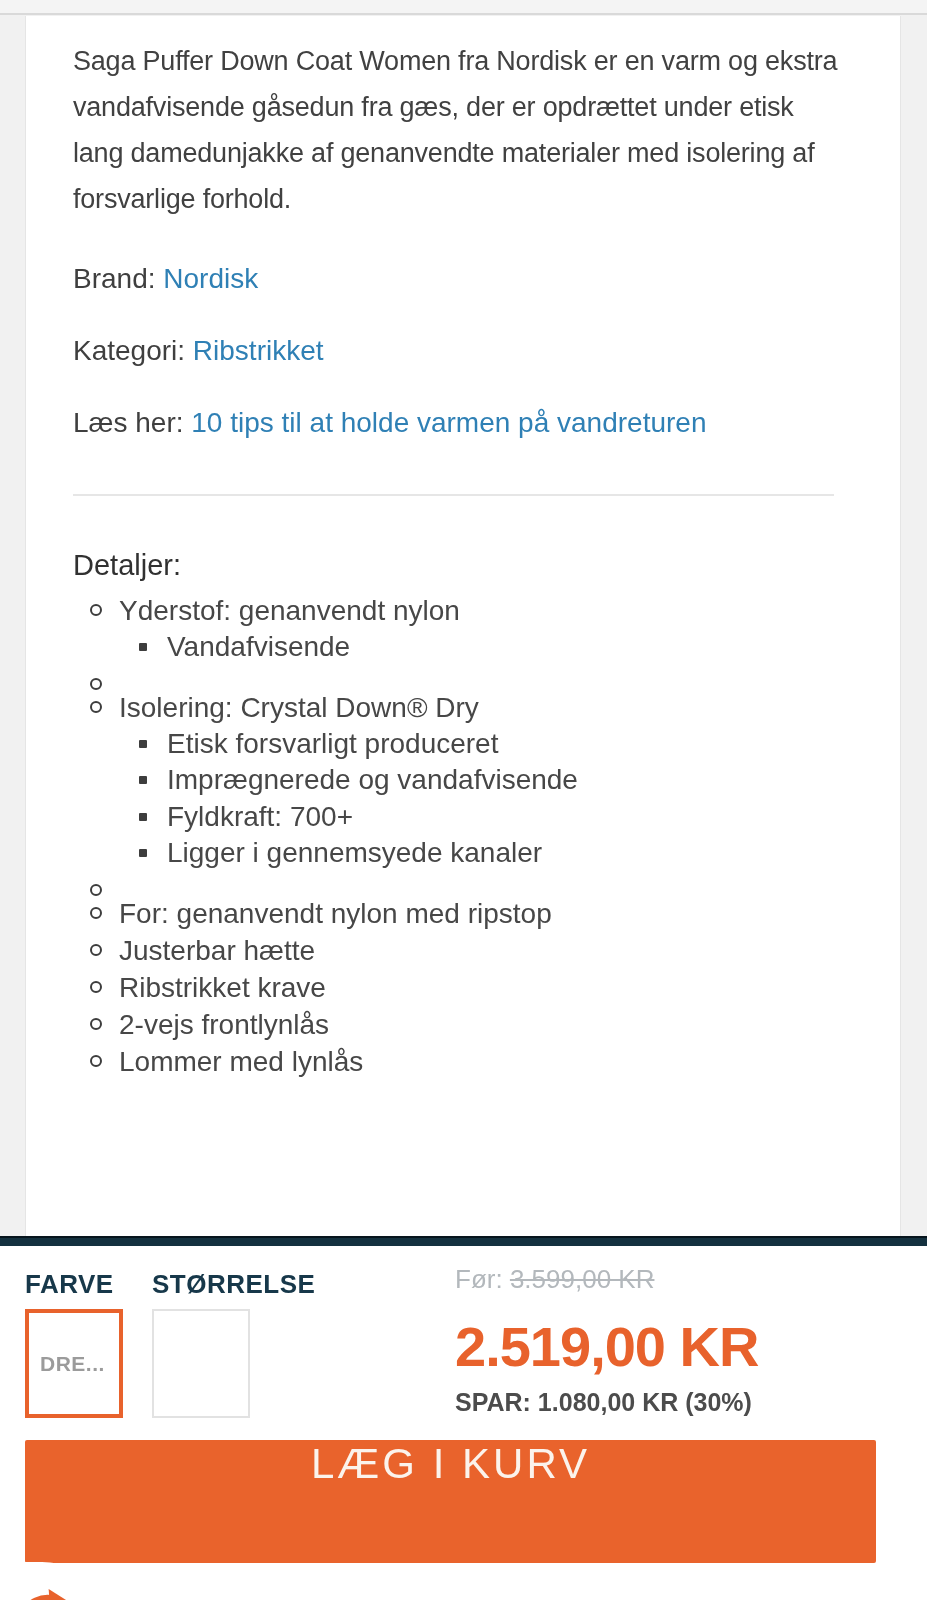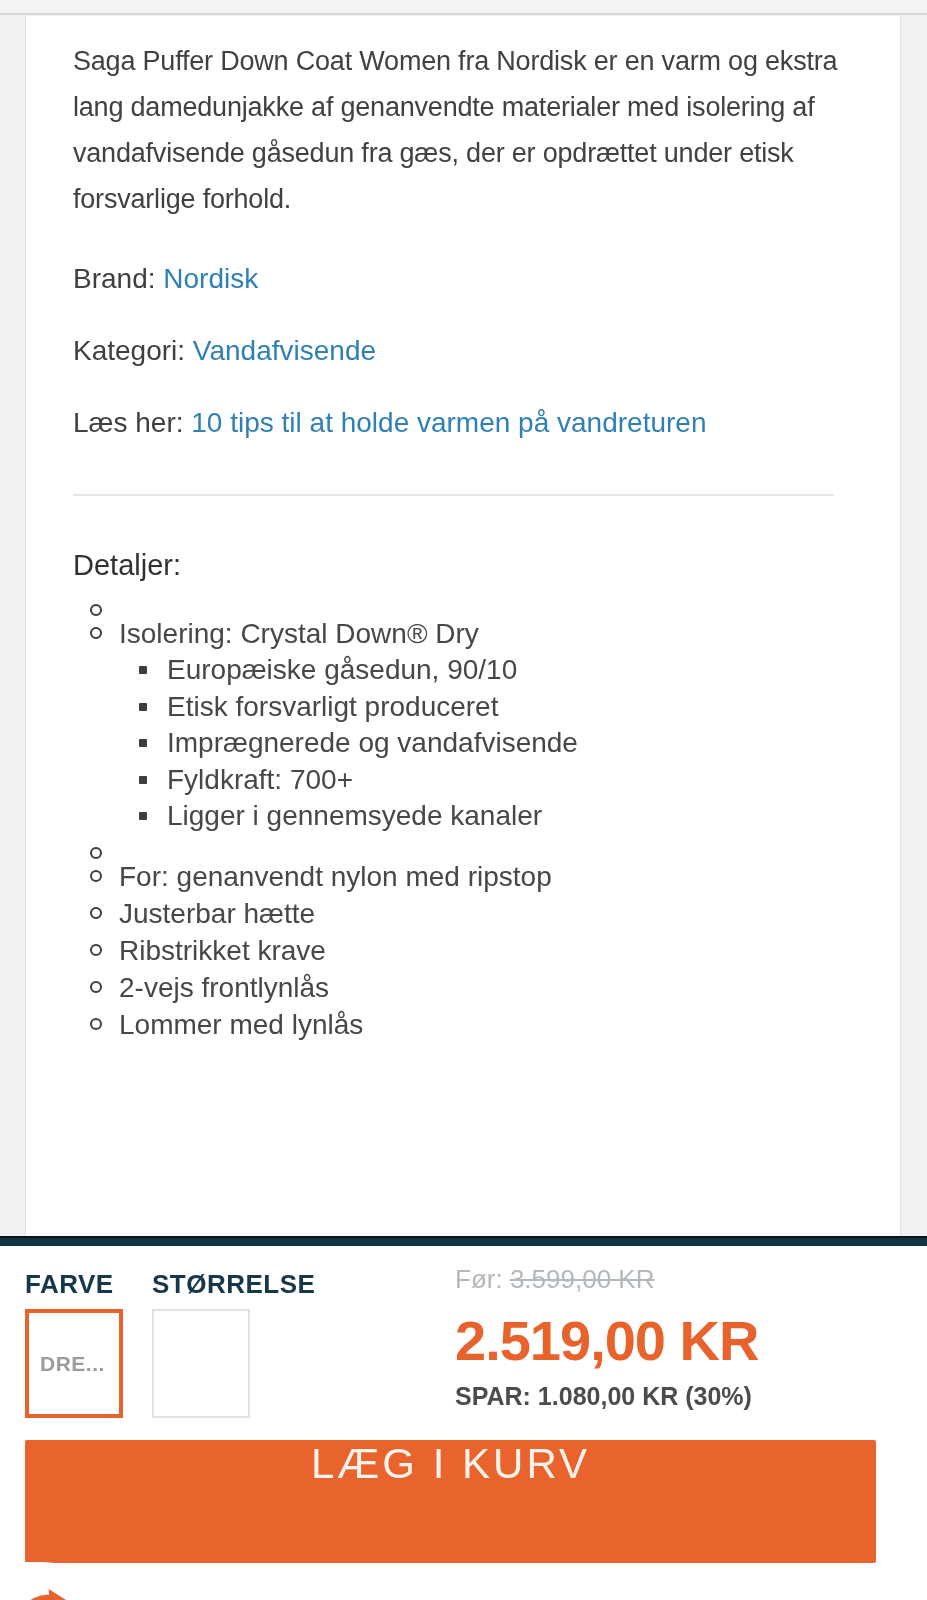--- a/index.html
+++ b/index.html
@@ -72,21 +72,21 @@
   }
   .swatch.color { left:25px; border:4px solid #e8622c; }
   .swatch.size  { left:152px; border:2px solid #e2e2e2; }
   .swatch-text {
     padding-left:11px; font-size:21px; font-weight:700; color:#9b9b9b; letter-spacing:0.5px;
   }
   .price-block { position:absolute; left:455px; top:28px; width:360px; }
   .price-before { font-size:26px; font-weight:300; color:#b3b8bc; }
   .price-before .struck { text-decoration:line-through; }
   .price-current {
-    margin-top:13px; font-size:56px; font-weight:700; color:#e8622c; letter-spacing:-1px;
+    margin-top:19px; font-size:56px; font-weight:700; color:#e8622c; letter-spacing:-1px;
   }
   .price-save { margin-top:9px; font-size:25px; font-weight:700; color:#4c4c4c; }
 
   .cart-button {
     position:absolute; left:25px; top:204px; width:851px; height:123px;
     background:#e9632c; border:none; border-radius:2px;
     display:flex; justify-content:center; cursor:pointer;
   }
   .cart-button span {
     font-family:"Liberation Sans","DejaVu Sans",sans-serif;
@@ -105,53 +105,58 @@
 </head>
 <body>
 
 <div class="top-strip"></div>
 
 <div class="content-card">
   <div class="card-inner">
 
     <div class="desc">
       <div class="line">Saga Puffer Down Coat Women fra Nordisk er en varm og ekstra</div>
+      <div class="line">vandafvisende gåsedun fra gæs, der er opdrættet under etisk</div>
       <div class="line">lang damedunjakke af genanvendte materialer med isolering af</div>
-      <div class="line">vandafvisende gåsedun fra gæs, der er opdrættet under etisk</div>
       <div class="line">forsvarlige forhold.</div>
     </div>
 
     <div class="meta-row">
       <span class="meta-label">Brand:</span>
       <span> </span>
       <span class="meta-link">Nordisk</span>
     </div>
 
     <div class="meta-row">
       <span class="meta-label">Kategori:</span>
       <span> </span>
-      <span class="meta-link">Vandafvisende</span>
+      <span class="meta-link">Ribstrikket</span>
     </div>
 
     <div class="meta-row">
       <span class="meta-label">Læs her:</span>
       <span> </span>
       <span class="meta-link">10 tips til at holde varmen på vandreturen</span>
     </div>
 
     <hr class="divider">
 
     <div class="details-heading">Detaljer:</div>
 
     <ul class="lvl1">
+      <li>
+        <span>Yderstof: genanvendt nylon</span>
+        <ul class="lvl2">
+          <li>Vandafvisende</li>
+        </ul>
+      </li>
       <li class="group-gap"></li>
       <li>
         <span>Isolering: Crystal Down® Dry</span>
         <ul class="lvl2">
-          <li>Europæiske gåsedun, 90/10</li>
           <li>Etisk forsvarligt produceret</li>
           <li>Imprægnerede og vandafvisende</li>
           <li>Fyldkraft: 700+</li>
           <li>Ligger i gennemsyede kanaler</li>
         </ul>
       </li>
       <li class="group-gap"></li>
       <li>For: genanvendt nylon med ripstop</li>
       <li>Justerbar hætte</li>
       <li>Ribstrikket krave</li>

